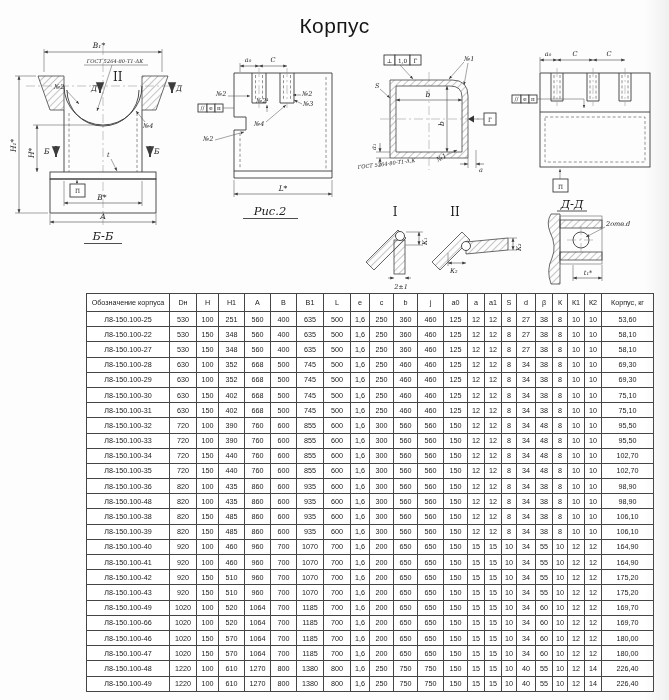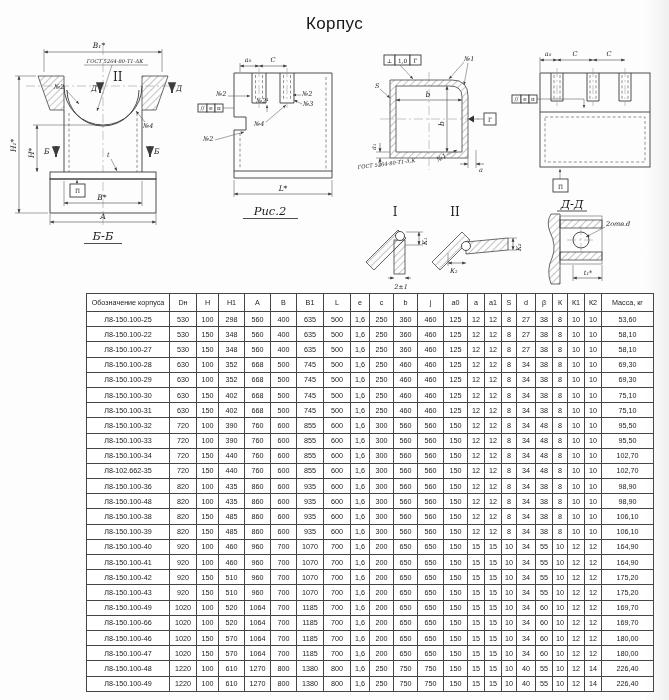--- a/index.html
+++ b/index.html
@@ -1,21 +1,21 @@
 <!DOCTYPE html>
 <html><head>
 <meta charset="utf-8">
 <style>
   html,body{margin:0;padding:0;background:#fdfdfd;width:669px;height:700px;overflow:hidden;
     font-family:"Liberation Sans",sans-serif;color:#1d1d1d;}
   #page{position:relative;width:669px;height:700px;background:#fdfdfd;}
   #scan-edge{position:absolute;top:0;right:0;width:24px;height:100%;
     background:linear-gradient(to right,rgba(120,120,120,0),rgba(120,120,120,.10));pointer-events:none;}
   #title{position:absolute;top:14px;left:0;width:100%;text-align:center;
-    font-size:17px;letter-spacing:.4px;color:#161616;}
+    font-size:21px;letter-spacing:.4px;color:#161616;}
   svg{position:absolute;top:0;left:0;}
   .s{stroke:#3a3a3a;stroke-width:.9;fill:none;}
   .sf{stroke:#3a3a3a;stroke-width:.9;fill:#fff;}
   .hat{fill:url(#h);stroke:#3a3a3a;stroke-width:.75;}
   .thin{stroke:#5a5a5a;stroke-width:.55;fill:none;}
   .dim{stroke:#4a4a4a;stroke-width:.6;fill:none;}
   .thk{stroke:#222;stroke-width:1.7;fill:none;}
   .hid{stroke:#5a5a5a;stroke-width:.65;fill:none;stroke-dasharray:3,2.2;}
   .cl{stroke:#8d8d8d;stroke-width:.5;fill:none;stroke-dasharray:9,3,2,3;}
   text{fill:#1d1d1d;}
@@ -372,29 +372,29 @@
             <th>j</th>
             <th>а0</th>
             <th>а</th>
             <th>а1</th>
             <th>S</th>
             <th>d</th>
             <th>β</th>
             <th>К</th>
             <th>К1</th>
             <th>К2</th>
-            <th>Масса, кг</th>
+            <th>Корпус, кг</th>
           </tr>
         </thead>
       <tbody>
           <tr>
             <td>Л8-150.100-25</td>
             <td>530</td>
             <td>100</td>
-            <td>298</td>
+            <td>251</td>
             <td>560</td>
             <td>400</td>
             <td>635</td>
             <td>500</td>
             <td>1,6</td>
             <td>250</td>
             <td>360</td>
             <td>460</td>
             <td>125</td>
             <td>12</td>
@@ -617,21 +617,21 @@
             <td>12</td>
             <td>8</td>
             <td>34</td>
             <td>48</td>
             <td>8</td>
             <td>10</td>
             <td>10</td>
             <td>102,70</td>
           </tr>
           <tr>
-            <td>Л8-102.662-35</td>
+            <td>Л8-150.100-35</td>
             <td>720</td>
             <td>150</td>
             <td>440</td>
             <td>760</td>
             <td>600</td>
             <td>855</td>
             <td>600</td>
             <td>1,6</td>
             <td>300</td>
             <td>560</td>

